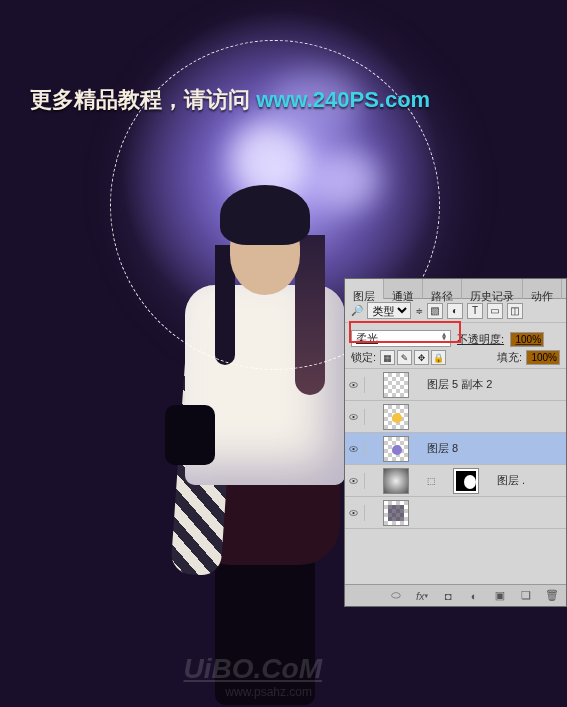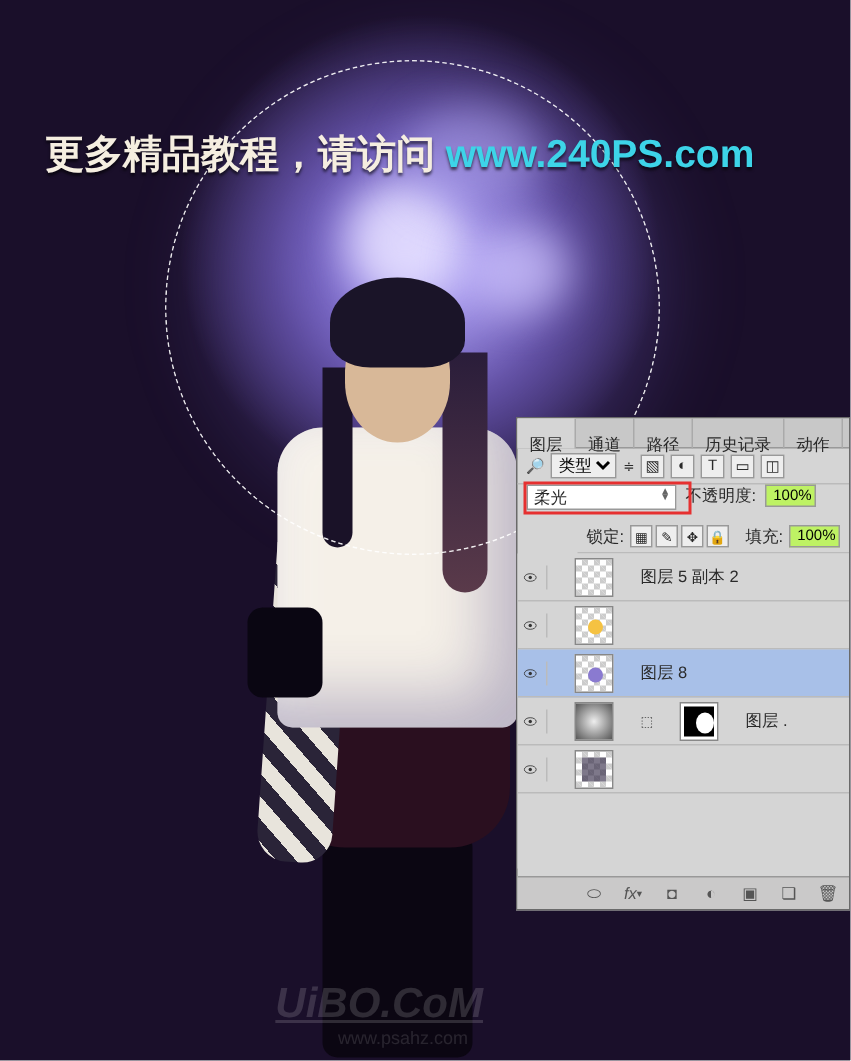--- a/index.html
+++ b/index.html
@@ -33,45 +33,45 @@
 .hair { position: absolute; width: 30px; height: 160px; left: 130px; top: 50px; background: linear-gradient(180deg,#2a1d3a,#5a3a4a); border-radius: 0 0 20px 20px; }
 .hairL { position: absolute; width: 20px; height: 120px; left: 50px; top: 60px; background: #1a1228; border-radius: 0 0 20px 20px; }
 .torso { position: absolute; width: 160px; height: 200px; left: 20px; top: 100px; background: #f5f0e8; border-radius: 30px 30px 10px 10px; box-shadow: inset -20px -20px 40px rgba(60,50,120,0.3), inset 15px 10px 30px rgba(255,255,255,0.3); }
 .scarf { position: absolute; width: 50px; height: 280px; left: 15px; top: 110px; background: repeating-linear-gradient(45deg,#e8e4dc 0 10px,#2a2438 10px 20px); border-radius: 20px; transform: rotate(4deg); }
 .skirt { position: absolute; width: 150px; height: 90px; left: 25px; top: 290px; background: #2a0f1f; border-radius: 10px 10px 40px 40px; }
 .legs { position: absolute; width: 100px; height: 150px; left: 50px; top: 370px; background: rgba(10,5,15,0.9); border-radius: 10px; }
 .bag { position: absolute; width: 50px; height: 60px; left: 0px; top: 220px; background: #0a0612; border-radius: 10px; }
 
 .banner {
   position: absolute; top: 85px; left: 30px; width: 510px;
-  font-weight: bold; font-size: 26px; white-space: nowrap;
+  font-weight: bold; font-size: 22px; white-space: nowrap;
 }
 .banner .t1 { color: #f5eee0; text-shadow: 0 2px 2px rgba(0,0,0,0.6); }
 .banner .t2 { color: #3dd4e8; text-shadow: 0 2px 2px rgba(0,0,0,0.6); }
 
 .wm1 { position: absolute; bottom: 22px; right: 245px; color: rgba(255,255,255,0.15); font-size: 28px; font-style: italic; font-weight: bold; text-decoration: underline; }
 .wm2 { position: absolute; bottom: 8px; right: 255px; color: rgba(255,255,255,0.12); font-size: 12px; }
 
 .panel {
   position: absolute; right: 0; top: 278px; width: 223px; height: 329px;
   background: #d5d5d5; border: 1px solid #6a6a6a; font-size: 11px; color: #2a2a2a;
 }
 .tabs { display: flex; border-bottom: 1px solid #999; background: #c8c8c8; height: 20px; }
 .tab { padding: 10px 8px; border-right: 1px solid #aaa; cursor: pointer; }
 .tab.active { background: #d5d5d5; }
 .opts-row { display: flex; align-items: center; height: 24px; border-bottom: 1px solid #bbb; padding: 0 6px; gap: 4px; }
 .kindsel { border: 1px solid #999; background: #eee; font-size: 11px; height: 17px; }
 .ib { width: 16px; height: 16px; border: 1px solid #999; background: #eee; display: inline-flex; align-items: center; justify-content: center; font-size: 10px; cursor: pointer; }
-.blend-row { display: flex; align-items: flex-start; height: 24px; padding: 0 6px; gap: 6px; }
+.blend-row { display: flex; align-items: flex-end; height: 24px; padding: 0 6px; gap: 6px; text-decoration: underline; }
 .blend-sel { width: 100px; border: 1px solid #999; background: #fff; height: 17px; font-size: 11px; padding-left: 4px; position: relative; }
 .blend-sel::after { content: "◂▸"; position: absolute; right: 2px; top: 1px; font-size: 8px; transform: rotate(90deg); color: #666; }
 .red-box { position: absolute; border: 2px solid #e63030; left: 4px; top: 42px; width: 112px; height: 22px; pointer-events: none; }
 .lbl { font-size: 11px; }
-.pct { width: 34px; border: 1px solid #999; background: #bef264; font-size: 10px; text-align: right; padding-right: 2px; height: 15px; }
-.lock-row { display: flex; align-items: center; height: 22px; padding: 0 6px; gap: 4px; border-bottom: 1px solid #bbb; margin-left: 40px;}
+.pct { width: 34px; border: 1px solid #999; background: #a16207; font-size: 10px; text-align: right; padding-right: 2px; height: 15px; }
+.lock-row { display: flex; align-items: center; height: 22px; padding: 0 6px; gap: 4px; border-bottom: 1px solid #bbb;}
 .lock-icons { display: flex; gap: 2px; }
 .lock-icons .ib { width: 15px; height: 15px; font-size: 9px; }
 
 .layers { overflow: auto; height: 210px; background: #d5d5d5; }
 .layer { display: flex; align-items: center; height: 32px; border-bottom: 1px solid #bbb; padding: 0 4px; gap: 18px; }
 .layer.sel { background: #a8c0e8; }
 .eye { width: 16px; height: 16px; display: flex; align-items: center; justify-content: center; cursor: pointer; border-right: 1px solid #bbb; padding-right: 6px; }
 .eye svg { width: 14px; height: 10px; }
 .thumb { width: 26px; height: 26px; border: 1px solid #888; background: #fff; position: relative; overflow: hidden; flex-shrink: 0; }
 .checker { background-image: linear-gradient(45deg,#ccc 25%,transparent 25%,transparent 75%,#ccc 75%),linear-gradient(45deg,#ccc 25%,#fff 25%,#fff 75%,#ccc 75%); background-size: 8px 8px; background-position: 0 0,4px 4px; }

